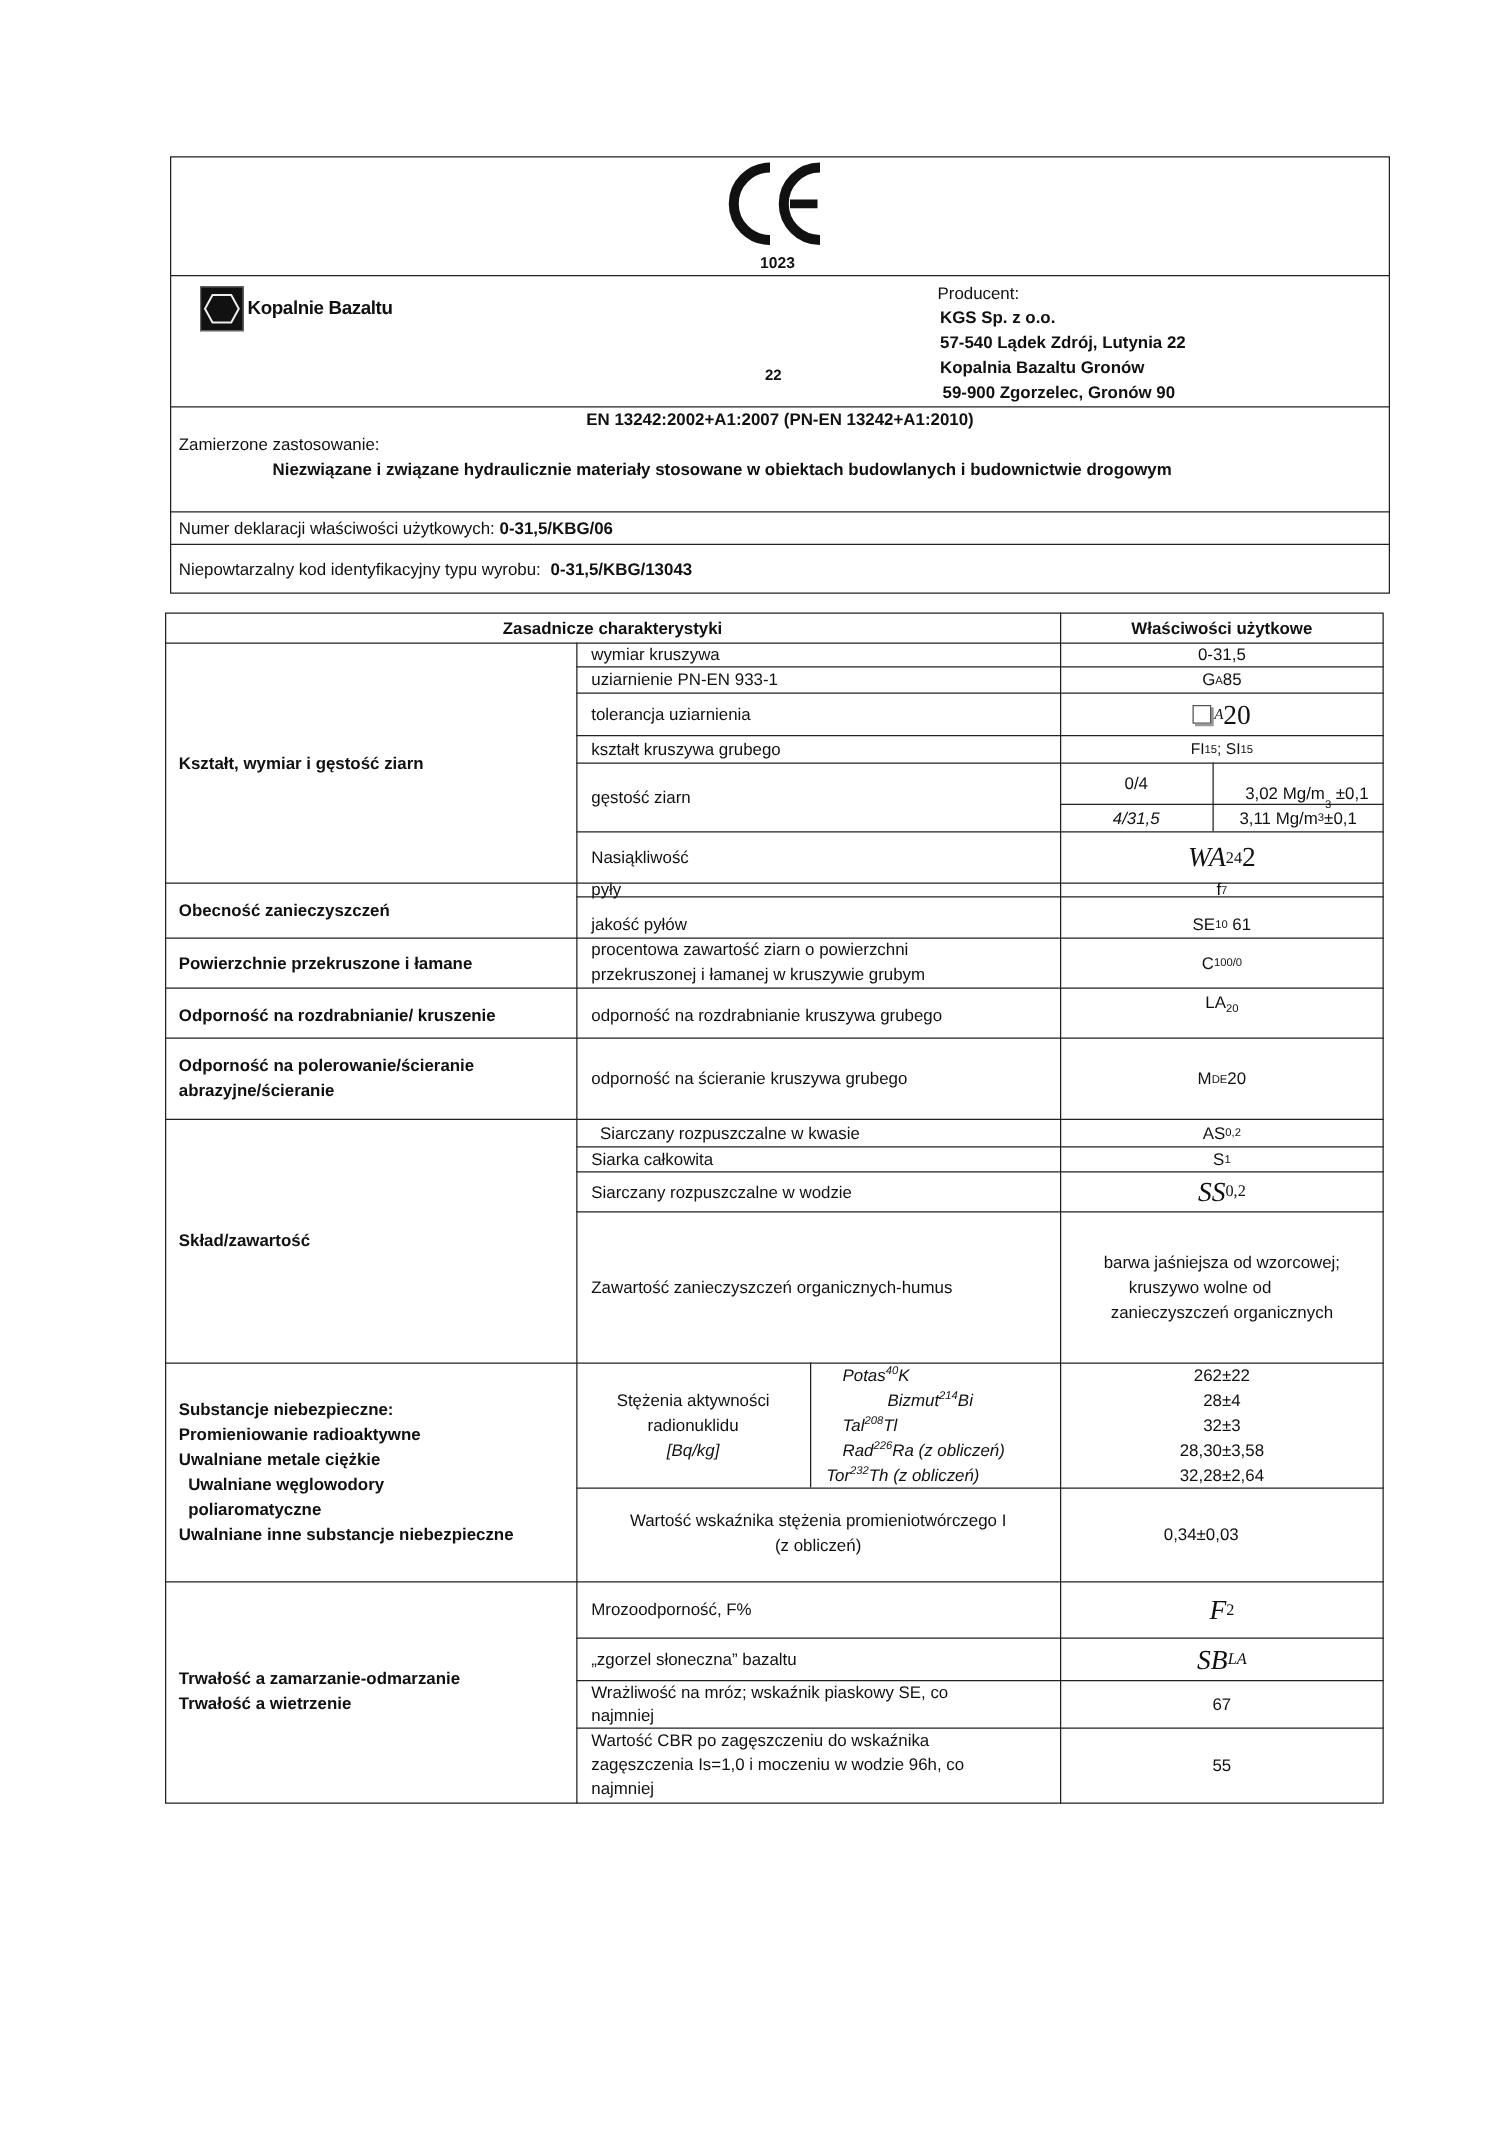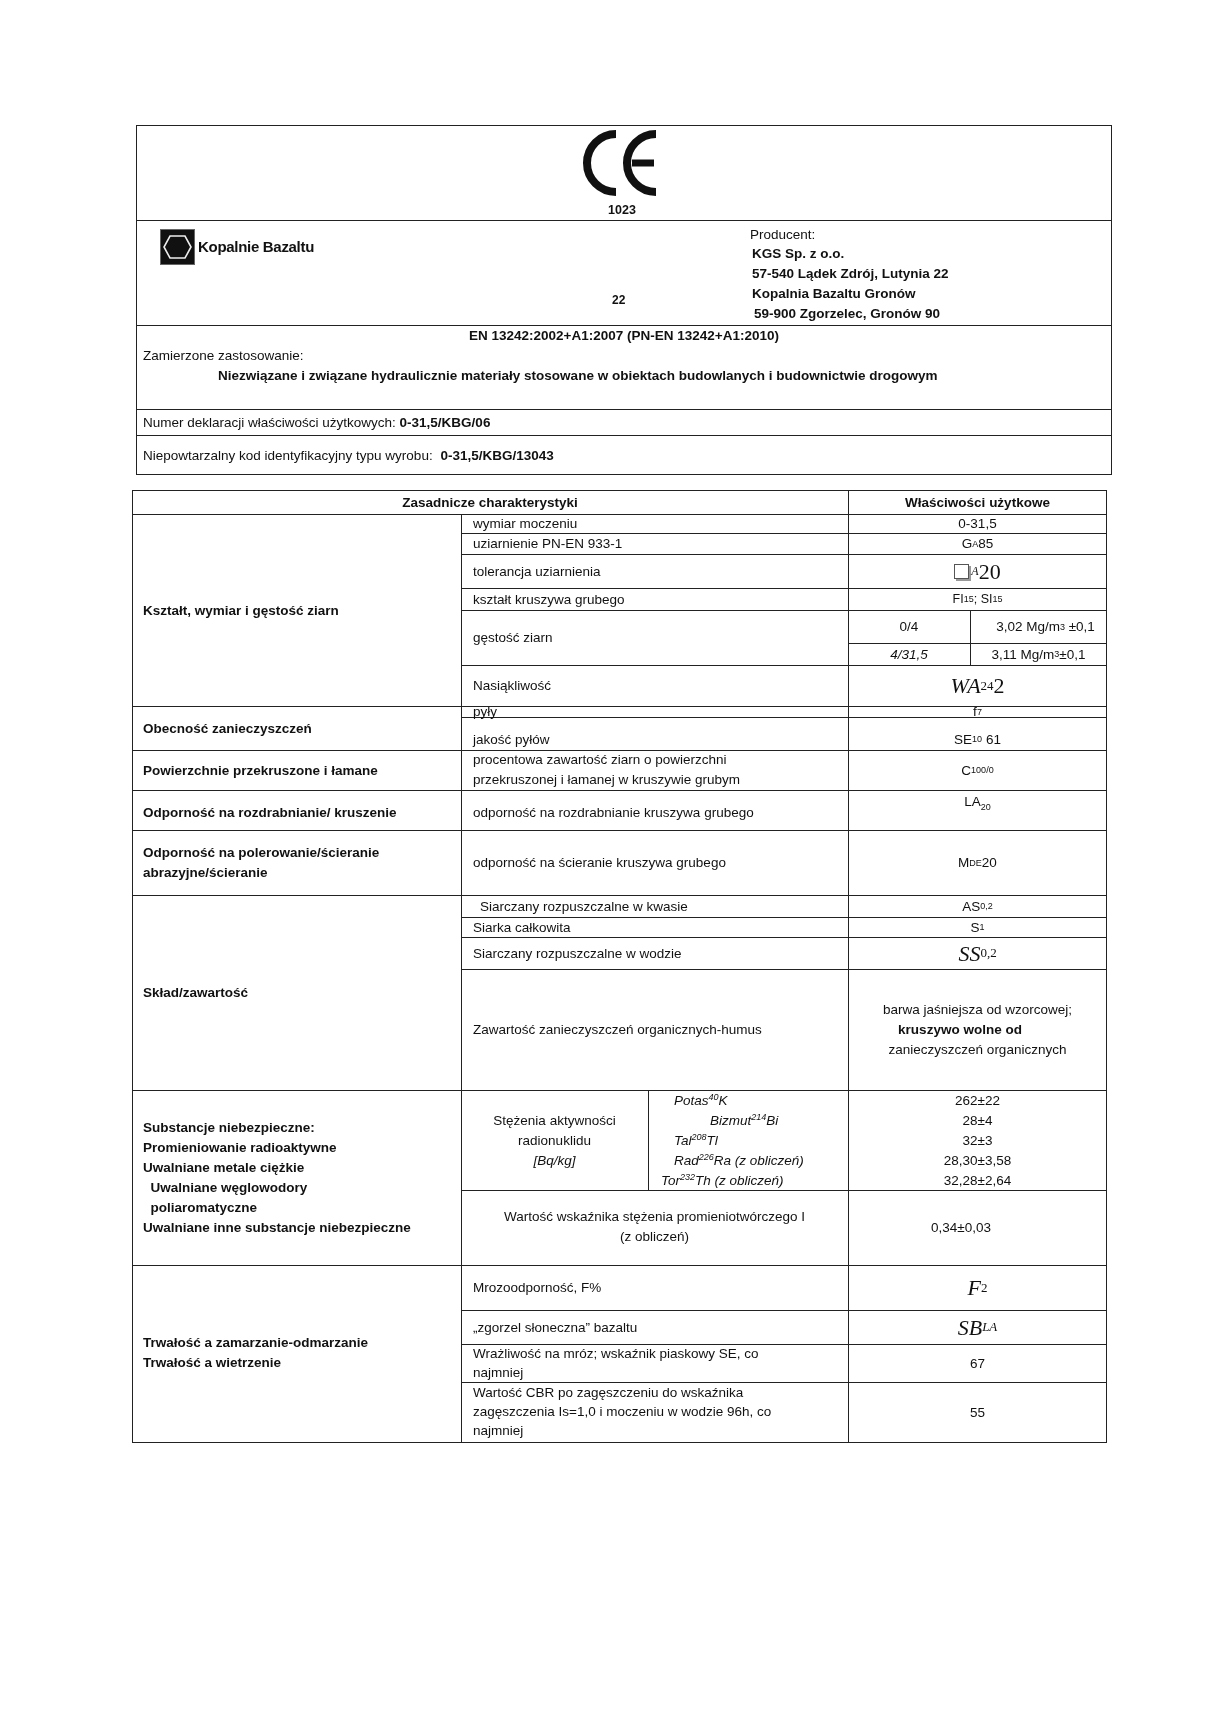--- a/index.html
+++ b/index.html
@@ -76,21 +76,21 @@
 <div class="hline" style="left:461px; top:554px; width:646px;"></div>
 <div class="hline" style="left:461px; top:588px; width:646px;"></div>
 <div class="hline" style="left:461px; top:610px; width:646px;"></div>
 <div class="hline" style="left:848px; top:643px; width:259px;"></div>
 <div class="hline" style="left:461px; top:665px; width:646px;"></div>
 <div class="vline" style="left:970px; top:610px; height:55px;"></div>
 <div class="hline" style="left:132px; top:706px; width:975px;"></div>
 
 <div class="cell-l b" style="left:143px; top:514px; height:192px;">Kształt, wymiar i gęstość ziarn</div>
 
-<div class="cell-l" style="left:473px; top:514px; height:19px;">wymiar moczeniu</div>
+<div class="cell-l" style="left:473px; top:514px; height:19px;">wymiar kruszywa</div>
 <div class="cell-c" style="left:848px; top:514px; width:259px; height:19px;">0-31,5</div>
 
 <div class="cell-l" style="left:473px; top:533px; height:21px;">uziarnienie PN-EN 933-1</div>
 <div class="cell-c" style="left:848px; top:533px; width:259px; height:21px;">
   <span>G</span>
     <sub>A</sub>
     <span> 85</span>
 </div>
 
 <div class="cell-l" style="left:473px; top:554px; height:34px;">tolerancja uziarnienia</div>
@@ -104,21 +104,21 @@
 <div class="cell-c" style="left:848px; top:588px; width:259px; height:22px; font-size:12.5px;">
   <span>FI</span>
     <sub>15</sub>
     <span style="white-space:pre;">; </span>
     <span>SI</span>
     <sub>15</sub>
 </div>
 
 <div class="cell-l" style="left:473px; top:610px; height:55px;">gęstość ziarn</div>
 <div class="cell-c" style="left:848px; top:610px; width:122px; height:33px;">0/4</div>
-<div class="cell-c" style="left:970px; top:610px; width:151px; height:33px;">
+<div class="cell-c" style="left:970px; top:610px; width:151px; height:33px;align-items:flex-end;">
   <span>3,02 Mg/m</span>
     <sup>3</sup>
     <span style="white-space:pre;"> ±0,1</span>
 </div>
 <div class="cell-c" style="left:848px; top:643px; width:122px; height:22px; font-style:italic;">4/31,5</div>
 <div class="cell-c" style="left:970px; top:643px; width:137px; height:22px;">
   <span>3,11 Mg/m</span>
     <sup>3</sup>
     <span>±0,1</span>
 </div>
@@ -187,21 +187,21 @@
   <span>S</span>
     <sub>1</sub>
 </div>
 <div class="cell-l" style="left:473px; top:937px; height:32px;">Siarczany rozpuszczalne w wodzie</div>
 <div class="cell-c big" style="left:848px; top:937px; width:259px; height:32px;">
   <span>SS</span>
     <sub style="font-size:13px;font-style:normal;">0,2</sub>
 </div>
 <div class="cell-l" style="left:473px; top:969px; height:121px;">Zawartość zanieczyszczeń organicznych-humus</div>
 <div class="t c" style="left:848px; top:1001px; width:259px;">barwa jaśniejsza od wzorcowej;</div>
-<div class="t c" style="left:848px; top:1021px; width:224px;font-weight:bold;">kruszywo wolne od</div>
+<div class="t c" style="left:848px; top:1021px; width:224px;">kruszywo wolne od</div>
 <div class="t c" style="left:848px; top:1041px; width:259px;">zanieczyszczeń organicznych</div>
 
 <div class="vline" style="left:648px; top:1090px; height:100px;"></div>
 <div class="hline" style="left:461px; top:1190px; width:646px;"></div>
 <div class="hline" style="left:132px; top:1265px; width:975px;"></div>
 
 <div class="t b" style="left:143px; top:1119px;">Substancje niebezpieczne:</div>
 <div class="t b" style="left:143px; top:1139px;">Promieniowanie radioaktywne</div>
 <div class="t b" style="left:143px; top:1159px;">Uwalniane metale ciężkie</div>
 <div class="t b" style="left:143px; top:1179px; white-space:pre;">  Uwalniane węglowodory</div>

